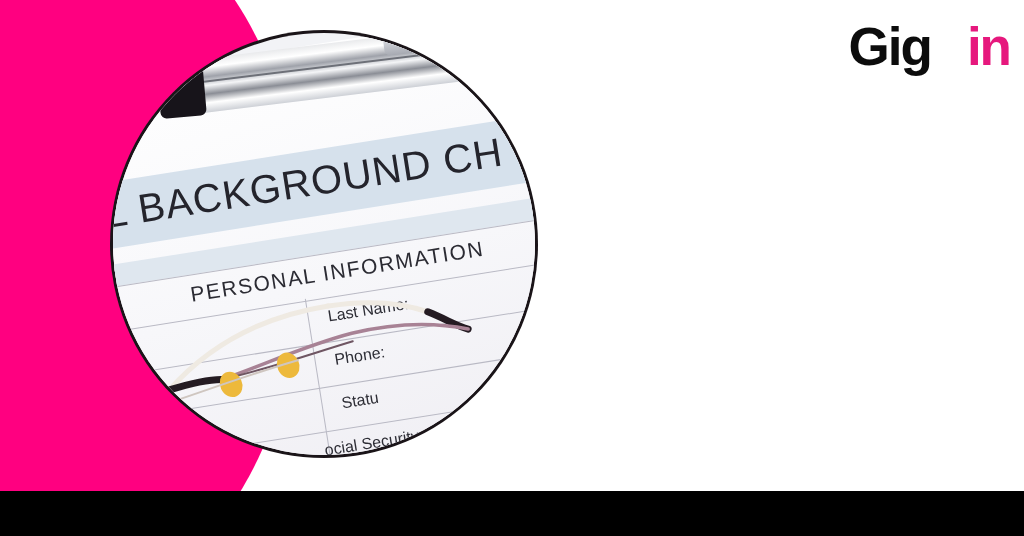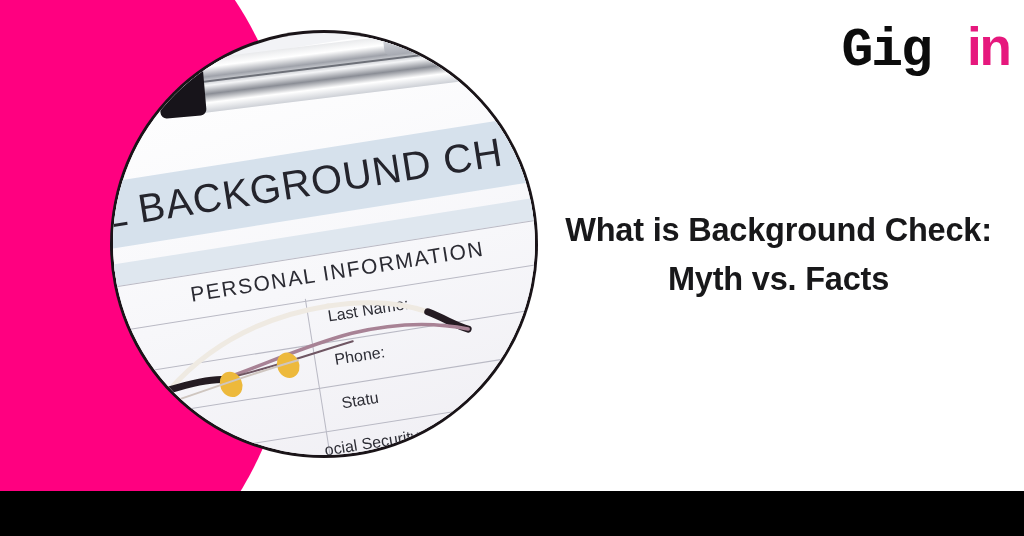--- a/index.html
+++ b/index.html
@@ -219,21 +219,21 @@
   .logo {
     position: absolute;
     right: 14px;
     top: 20px;
     z-index: 5;
     font-size: 53px;
     font-weight: bold;
     letter-spacing: -2px;
     line-height: 1;
   }
-  .logo-gig { color: #0c0c0c; font-family: Liberation Mono, monospace; }
+  .logo-gig { color: #0c0c0c; }
   .logo-in  { color: #e6187d; margin-left: 36px; }
 
   
   .bottom-bar {
     position: absolute;
     left: 0;
     top: 491px;
     width: 1024px;
     height: 45px;
     background: #000000;
@@ -291,24 +291,20 @@
         <path d="M62 82 C 108 72, 150 58, 196 52 C 240 47, 276 50, 312 62" fill="none" stroke="#a88295" stroke-width="3.5" stroke-linecap="round"></path>
         <path d="M62 82 C 104 78, 150 68, 196 60" fill="none" stroke="#6f5663" stroke-width="2" stroke-linecap="round"></path>
         <ellipse cx="70" cy="88" rx="11" ry="13" fill="#edb93c" transform="rotate(-18 70 88)"></ellipse>
         <ellipse cx="129" cy="76" rx="11" ry="13" fill="#edb93c" transform="rotate(-18 129 76)"></ellipse>
         <path d="M0 100 C 40 92, 90 80, 140 72" fill="none" stroke="#cfc6c0" stroke-width="2"></path>
       </svg>
 
     </div>
   </div>
 
-  <div class="headline">
-    <span class="headline-line">What is Background Check:</span>
-    <span class="headline-line">Myth vs. Facts</span>
-  </div>
 
   <div class="logo">
     <span class="logo-gig">Gig</span><span class="logo-in">in</span>
   </div>
 
   <div class="bottom-bar"></div>
 
 </div>
 
 </body></html>

